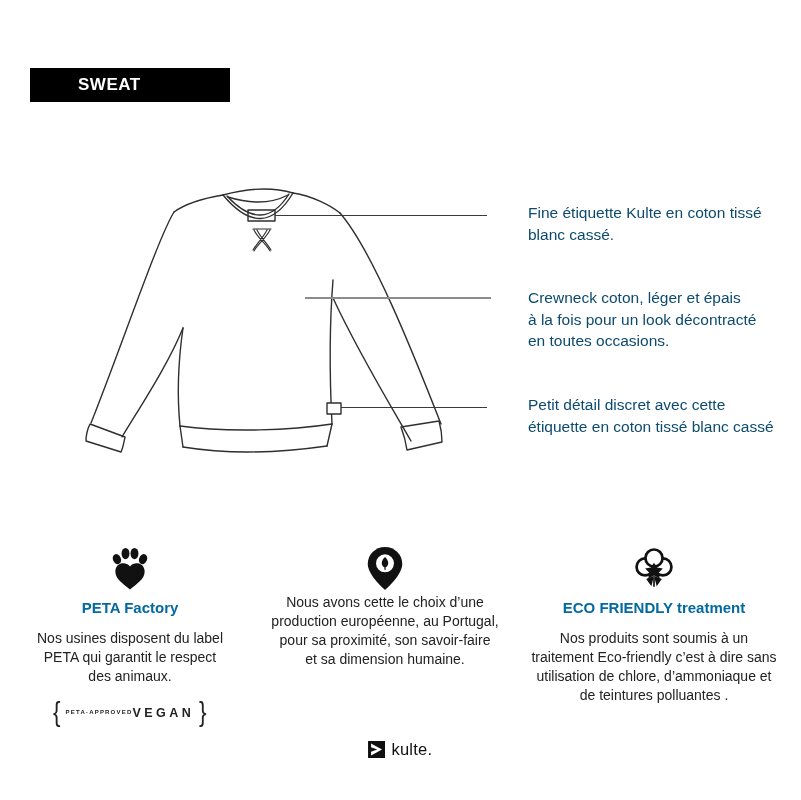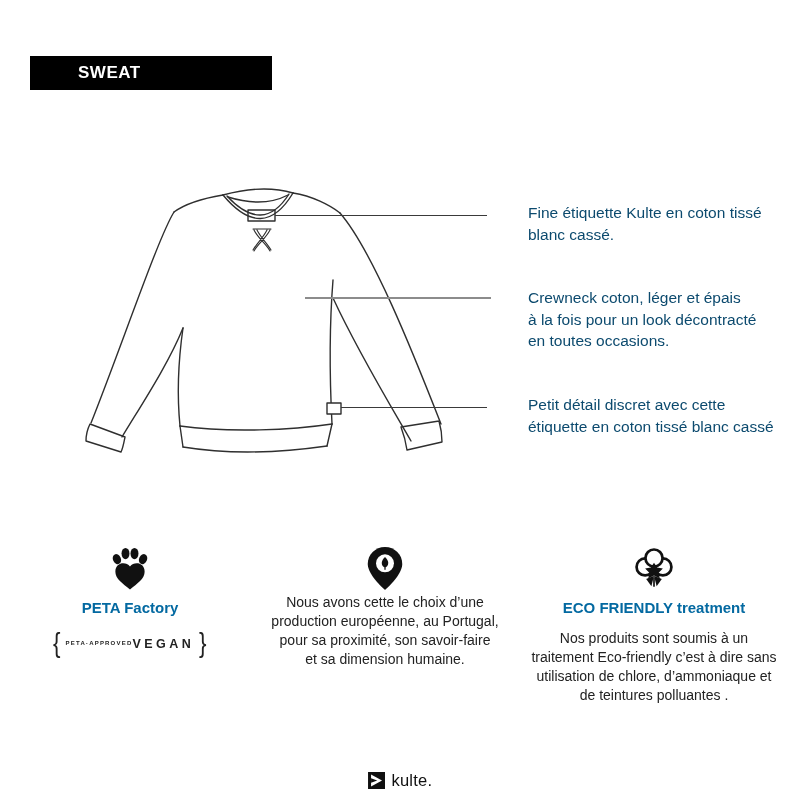--- a/index.html
+++ b/index.html
@@ -1,21 +1,21 @@
 <!DOCTYPE html>
 <html><head>
 <meta charset="utf-8">
 <style>
   * { margin:0; padding:0; box-sizing:border-box; }
   html,body { background:#fff; }
   body { font-family:"Liberation Sans", sans-serif; color:#1e1e1e; }
   .page { position:relative; width:801px; height:800px; background:#ffffff; overflow:hidden; }
 
   
-  .header-bar { position:absolute; left:30px; top:56px; width:242px; height:34px;
+  .header-bar { position:absolute; left:30px; top:68px; width:200px; height:34px;
     background:#000; display:flex; align-items:center; }
   .header-bar span { color:#fff; font-size:17px; font-weight:bold; letter-spacing:.5px; padding-left:48px; }
 
   
   .sweat-svg { position:absolute; left:80px; top:180px; }
 
   
   .leader { position:absolute; height:0; }
   .leader.l1 { left:275px; top:215px; width:212px; border-top:1.4px solid #3a3a3a; }
   .leader.l2 { left:305px; top:297px; width:186px; border-top:2px solid #8c8c8c; }
@@ -38,21 +38,21 @@
   .feature p { font-size:14px; line-height:19px; color:#222; white-space:pre-line; }
 
   
   .vegan { margin-top:12px; display:flex; align-items:center; justify-content:center; gap:4px; color:#222; }
   .vegan .brace { font-size:28px; font-weight:300; line-height:1; transform:scaleX(.8); }
   .vegan .mid { display:flex; flex-direction:row; align-items:center; }
   .vegan .mid .tiny { font-size:6px; font-weight:bold; letter-spacing:1.2px; }
   .vegan .mid .main { font-size:12.5px; font-weight:600; letter-spacing:3.5px; margin-top:1px; }
 
   
-  .logo { position:absolute; left:50%; top:771px; transform:translateX(-51%);
+  .logo { position:absolute; left:50%; top:740px; transform:translateX(-51%);
     display:flex; align-items:center; gap:7px; }
   .logo .word { font-size:16.5px; font-weight:500; color:#101010; letter-spacing:.2px; }
 </style>
 </head>
 <body>
 
 <div class="page">
 
   <div class="header-bar">
     <span>SWEAT</span>
@@ -110,20 +110,23 @@
         <g fill="#111">
           <ellipse cx="9.5" cy="13.5" rx="3.8" ry="5" transform="rotate(-25 9.5 13.5)"></ellipse>
           <ellipse cx="17.7" cy="8.2" rx="3.8" ry="5.4"></ellipse>
           <ellipse cx="26.3" cy="8.2" rx="3.8" ry="5.4"></ellipse>
           <ellipse cx="34.5" cy="13.5" rx="3.8" ry="5" transform="rotate(25 34.5 13.5)"></ellipse>
           <path d="M22,20.5 C18,15.5 8,16.5 8,25.5 C8,32.5 15,36.5 22,42.5 C29,36.5 36,32.5 36,25.5 C36,16.5 26,15.5 22,20.5 Z"></path>
         </g>
       </svg>
     </div>
     <h3>PETA Factory</h3>
+    <p>Nos usines disposent du label
+PETA qui garantit le respect
+des animaux.</p>
     <div class="vegan">
       <span class="brace">{</span>
       <span class="mid">
         <span class="tiny">PETA·APPROVED</span>
         <span class="main">VEGAN</span>
       </span>
       <span class="brace">}</span>
     </div>
   </div>
 

